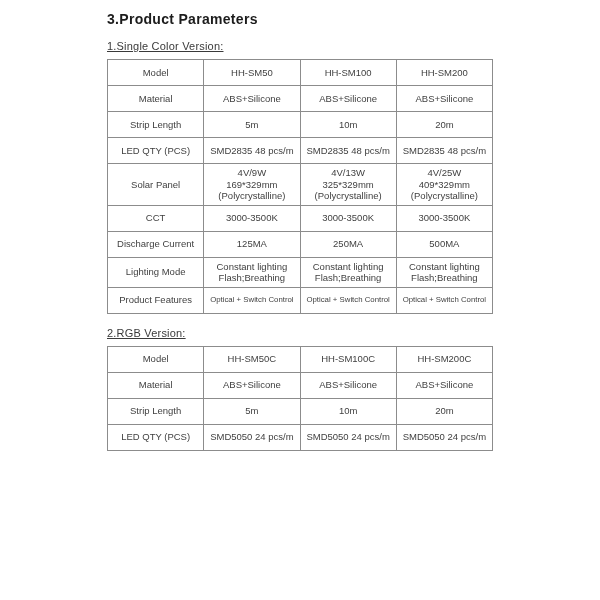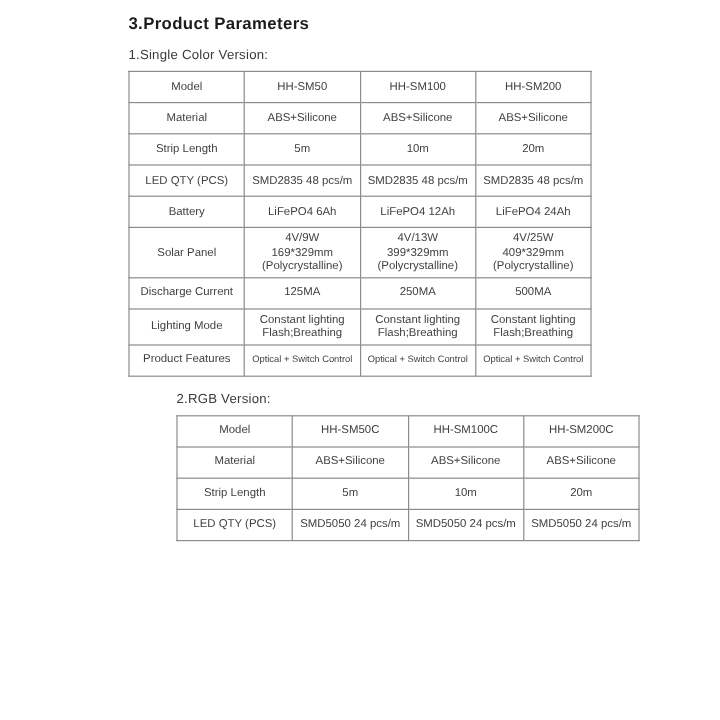--- a/index.html
+++ b/index.html
@@ -25,20 +25,21 @@
     color: #1c1c1c;
     letter-spacing: 0.3px;
     margin: 0;
   }
   .section-label {
     font-size: 11px;
     color: #3a3a3a;
     margin-top: 13px;
     margin-bottom: 7px;
     letter-spacing: 0.2px;
+    text-decoration: underline;
   }
   table.spec-table {
     border-collapse: collapse;
     table-layout: fixed;
     width: 386px;
   }
   table.spec-table td {
     border: 1px solid #8c8c8c;
     text-align: center;
     vertical-align: middle;
@@ -49,21 +50,21 @@
     white-space: pre-line;
     color: #3f3f3f;
     overflow: hidden;
   }
   table.spec-table td.small {
     font-size: 7.8px;
     letter-spacing: 0px;
     margin-top: 16px;
   }
   .section { margin: 0; }
-  .section + .section { margin-top: 3px; margin-left: 40px; }
+  .section + .section { margin-top: 3px; }
 </style>
 </head>
 <body>
 
 <div class="page">
   <h1 class="page-title">3.Product Parameters</h1>
 
   <div class="section">
     <div class="section-label">1.Single Color Version:</div>
     <table class="spec-table">
@@ -86,36 +87,36 @@
             <td>10m</td>
             <td>20m</td>
           </tr>
           <tr>
             <td>LED QTY (PCS)</td>
             <td>SMD2835 48 pcs/m</td>
             <td>SMD2835 48 pcs/m</td>
             <td>SMD2835 48 pcs/m</td>
           </tr>
           <tr>
-            <td>Battery</td>
-            <td>LiFePO4 6Ah</td>
-            <td>LiFePO4 12Ah</td>
-            <td>LiFePO4 24Ah</td>
-          </tr>
-          <tr>
             <td>Solar Panel</td>
             <td>4V/9W
 169*329mm
 (Polycrystalline)</td>
             <td>4V/13W
-399*329mm
+325*329mm
 (Polycrystalline)</td>
             <td>4V/25W
 409*329mm
 (Polycrystalline)</td>
+          </tr>
+          <tr>
+            <td>CCT</td>
+            <td>3000-3500K</td>
+            <td>3000-3500K</td>
+            <td>3000-3500K</td>
           </tr>
           <tr>
             <td>Discharge Current</td>
             <td>125MA</td>
             <td>250MA</td>
             <td>500MA</td>
           </tr>
           <tr>
             <td>Lighting Mode</td>
             <td>Constant lighting

